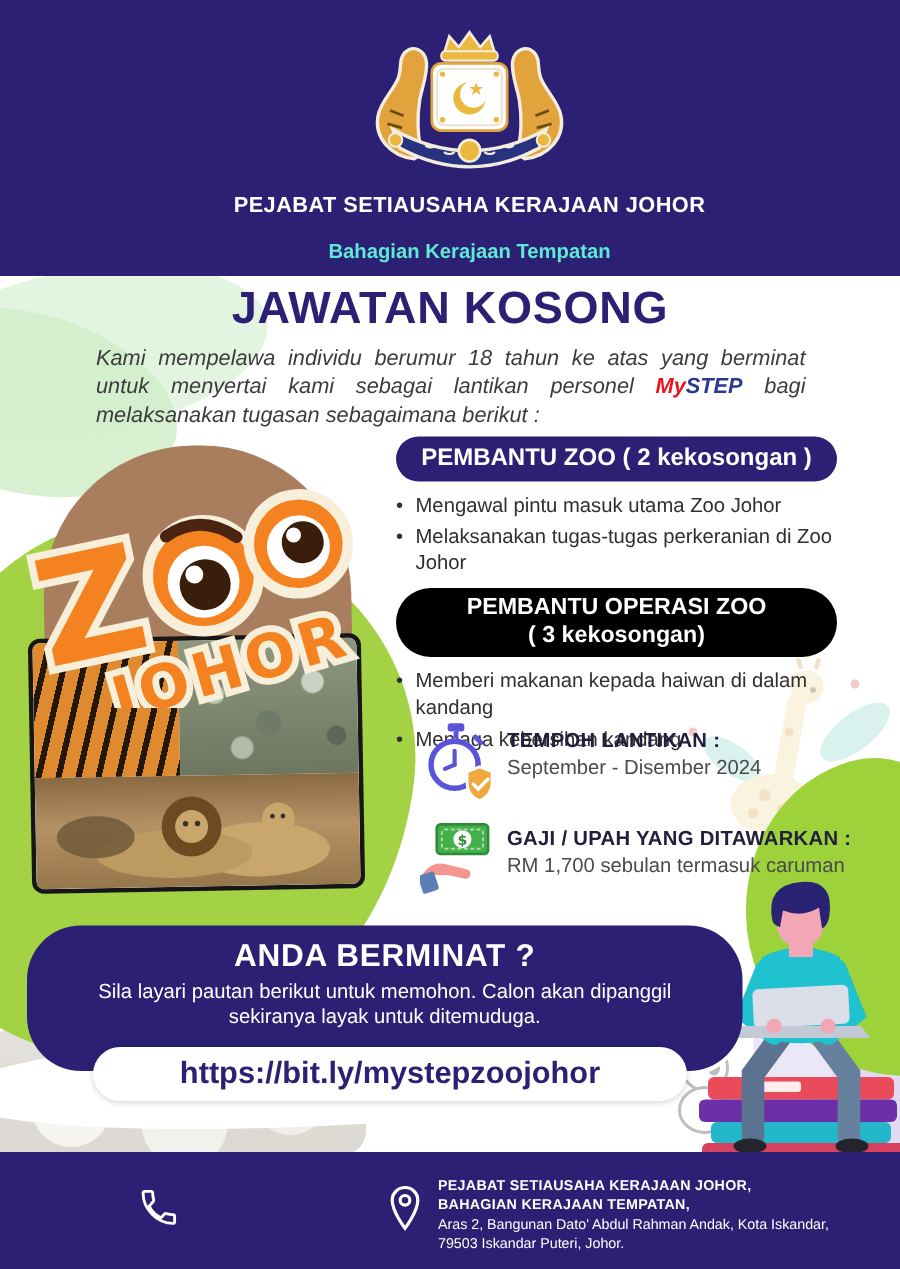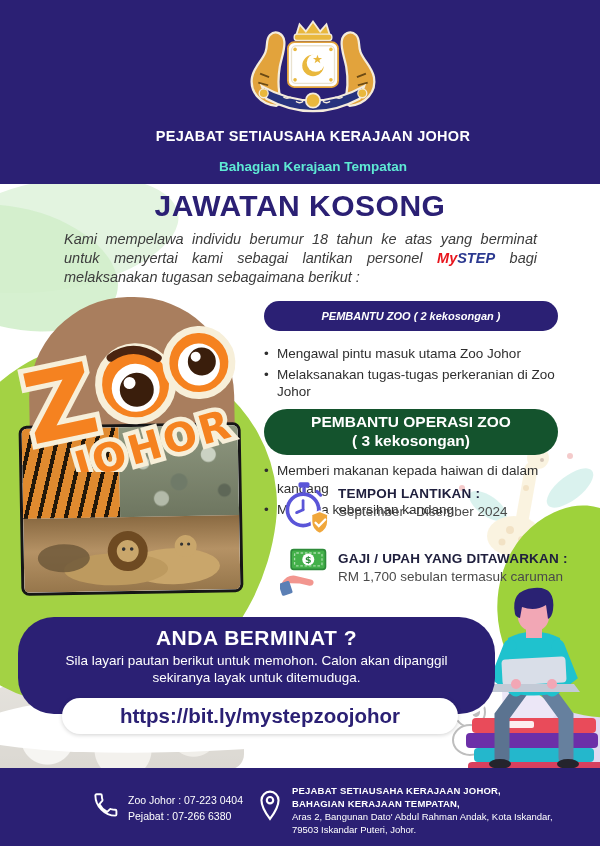--- a/index.html
+++ b/index.html
@@ -44,23 +44,23 @@
   .title{position:absolute;top:189px;left:0;width:600px;text-align:center;color:#2B2074;
          font-size:30px;font-weight:800;letter-spacing:.5px;z-index:4;}
   .intro{position:absolute;top:230px;left:64px;width:473px;font-size:14.5px;line-height:1.32;
          color:#3C3C3C;text-align:justify;z-index:4;margin:0;font-style:italic;}
   .brand-red{color:#E8151D;font-weight:bold;}
   .brand-blue{color:#2B3990;font-weight:bold;}
 
   
   .jobs{position:absolute;top:287px;left:250px;width:322px;z-index:4;}
   .pill{color:#fff;font-weight:bold;text-align:center;}
-  .pill-1{background:#2B2074;width:294px;margin:14px auto;font-size:11px;line-height:30px;
-          height:30px;border-radius:17px;font-style:italic;}
-  .pill-2{background:#14532d;width:294px;margin:8px auto 0;font-size:15.5px;line-height:1.22;
+  .pill-1{background:#2B2074;width:294px;margin:4px auto;font-size:16px;line-height:30px;
+          height:30px;border-radius:17px;}
+  .pill-2{background:#000000;width:294px;margin:8px auto 0;font-size:15.5px;line-height:1.22;
           padding:4px 0 5px;border-radius:23px;}
   .duties{list-style:none;margin:7px 0 0;padding:0 0 0 14px;font-size:13.5px;line-height:1.3;
           color:#2F2F2F;width:306px;}
   .duties li{padding-left:13px;position:relative;margin-bottom:3px;}
   .duties li::before{content:"\2022";position:absolute;left:0;top:0;}
 
   
   .info{position:absolute;top:480px;left:280px;width:302px;z-index:4;}
   .info-row{display:flex;gap:10px;margin-bottom:9px;align-items:flex-start;}
   .info-icon{flex:0 0 48px;}
@@ -304,24 +304,20 @@
   <div class="cta">
     <div class="cta-title">ANDA BERMINAT ?</div>
     <div class="cta-body">Sila layari pautan berikut untuk memohon. Calon akan dipanggil sekiranya layak untuk ditemuduga.</div>
   </div>
   <div class="url-pill">https://bit.ly/mystepzoojohor</div>
 
   <div class="footer">
     <svg class="f-phone-icon" width="27" height="27" viewBox="0 0 24 24">
       <path d="M6.6 10.8c1.5 3 3.9 5.4 6.9 6.9l2.3-2.3c.3-.3.7-.4 1.1-.2 1.2.4 2.5.6 3.8.6.6 0 1 .4 1 1V20c0 .6-.4 1-1 1C11.4 21 3 12.6 3 3c0-.6.4-1 1-1h3.7c.6 0 1 .4 1 1 0 1.3.2 2.6.6 3.8.1.4 0 .8-.2 1.1l-2.5 2.9z" fill="none" stroke="#FFFFFF" stroke-width="1.7" stroke-linejoin="round"></path>
     </svg>
-    <div class="f-phone">
-      <div>Zoo Johor : 07-223 0404</div>
-      <div>Pejabat : 07-266 6380</div>
-    </div>
     <svg class="f-pin-icon" width="26" height="32" viewBox="0 0 24 30">
       <path d="M12 28 C12 28 4 17.5 4 10.5 A8 8 0 0 1 20 10.5 C20 17.5 12 28 12 28 Z" fill="none" stroke="#FFFFFF" stroke-width="2"></path>
       <circle cx="12" cy="10.5" r="3" fill="none" stroke="#FFFFFF" stroke-width="2"></circle>
     </svg>
     <div class="f-addr">
       <div class="f-bold">PEJABAT SETIAUSAHA KERAJAAN JOHOR,</div>
       <div class="f-bold">BAHAGIAN KERAJAAN TEMPATAN,</div>
       <div>Aras 2, Bangunan Dato' Abdul Rahman Andak, Kota Iskandar,</div>
       <div>79503 Iskandar Puteri, Johor.</div>
     </div>

